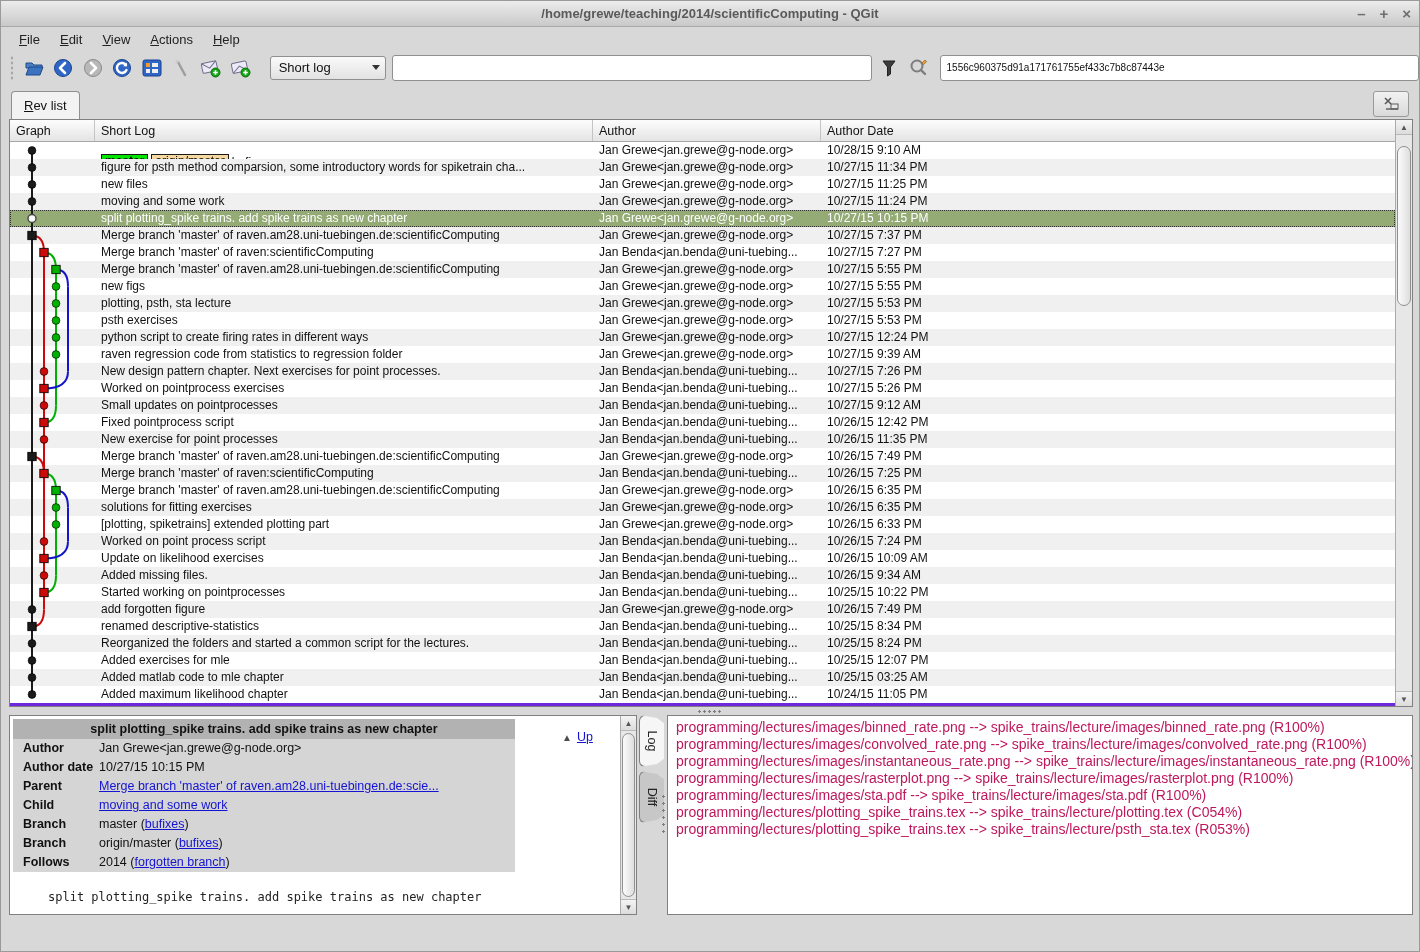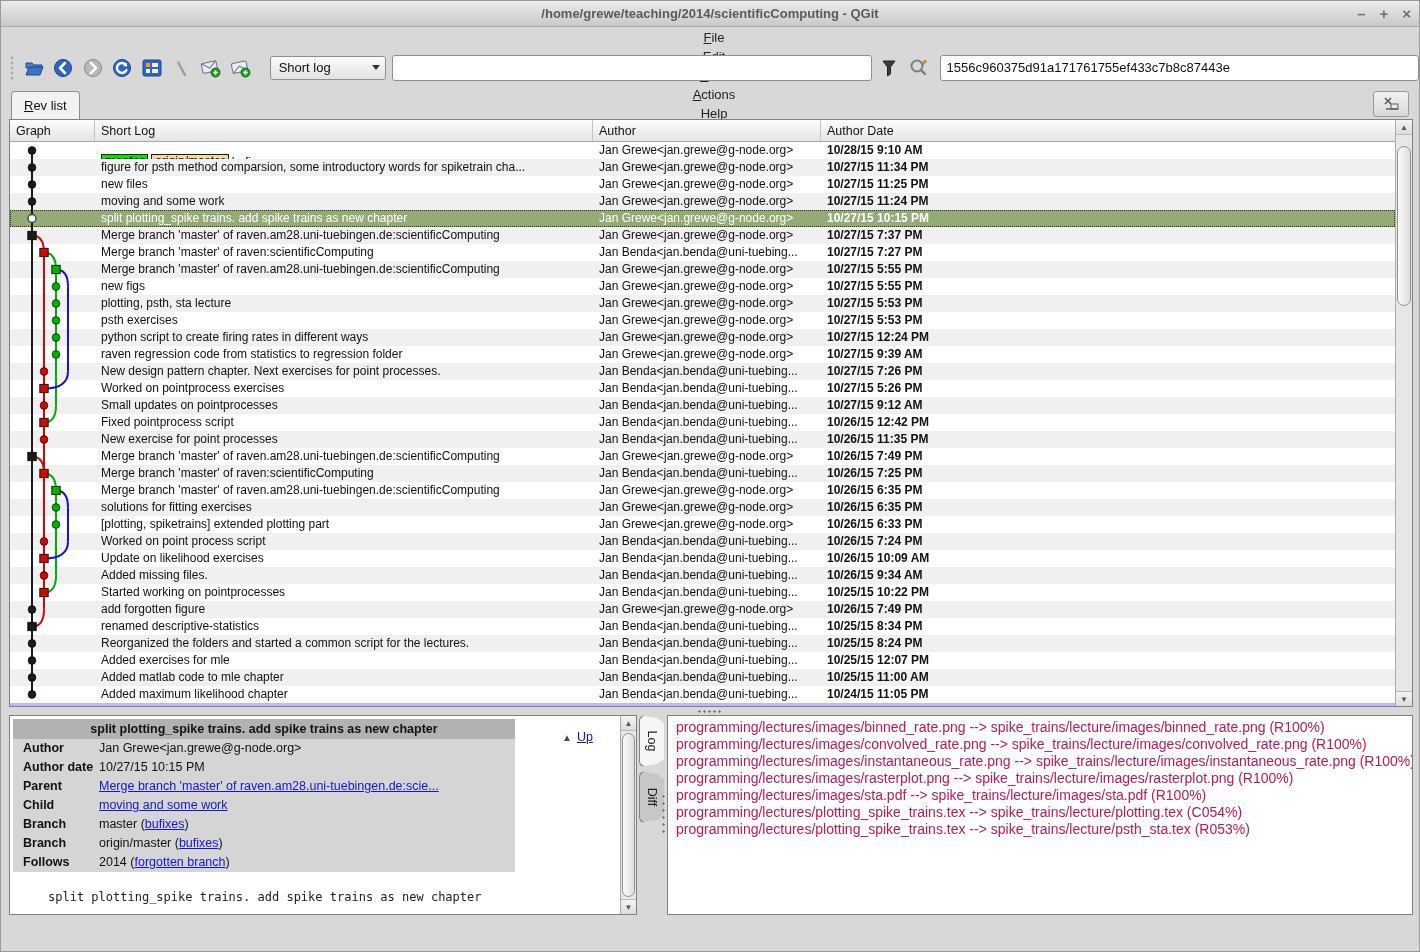--- a/index.html
+++ b/index.html
@@ -9,61 +9,61 @@
 
   
   .titlebar { position:absolute; left:0; top:0; right:0; height:26px;
     background:linear-gradient(#ececec,#c9c9c9); border-bottom:1px solid #a8a8a8;
     display:flex; align-items:center; justify-content:center; }
   .titlebar .title { font-weight:bold; font-size:13px; color:#5a5a5a; }
   .win-controls { position:absolute; right:8px; top:0; height:26px; display:flex; align-items:center; gap:14px; }
   .win-btn { color:#6e6e6e; font-size:15px; font-weight:bold; line-height:26px; cursor:default; }
 
   
-  .menubar { position:absolute; left:0; top:27px; right:0; height:22px; display:flex; align-items:center; padding-left:8px;flex-direction:column; }
+  .menubar { position:absolute; left:0; top:27px; right:0; height:22px; display:flex; align-items:center; padding-left:8px; }
   .menu-item { padding:2px 10px; font-size:13px; color:#222; }
   .menu-item u { text-decoration:underline; }
 
   
   .toolbar { position:absolute; left:0; top:49px; right:0; height:35px; display:flex; align-items:center; }
   .tb-handle { width:6px; height:26px; margin:0 4px 0 8px;
     background-image:radial-gradient(circle,#8f8f8f 1px,transparent 1.2px); background-size:4px 5px; background-position:center; }
   .tb-btn { width:26px; height:26px; display:flex; align-items:center; justify-content:center; margin:0 2px; border-radius:3px; }
   .combo { width:118px; height:24px; margin-left:14px; background:linear-gradient(#fafafa,#e2e2e2);
     border:1px solid #8f8f8f; border-radius:3px; display:flex; align-items:center; position:relative; }
   .combo .combo-text { padding-left:8px; font-size:13px; color:#111; flex:1; }
   .combo .combo-arrow { width:18px; height:100%; display:flex; align-items:center; justify-content:center; }
   .combo .combo-arrow::after { content:""; border:4px solid transparent; border-top:5px solid #333; margin-top:4px; }
   .text-field { height:26px; border:1px solid #8f8f8f; border-radius:3px; background:#fff; font-family:"Liberation Sans","DejaVu Sans",sans-serif;
-    font-size:13px; padding:0 6px; color:#111; }
+    font-size:10px; padding:0 6px; color:#111; }
   #search-field { width:488px; margin-left:6px; }
   #sha-field { width:487px; margin-left:6px; }
 
   
   .tabbar { position:absolute; left:0; top:86px; right:0; height:32px; }
   .tab { position:absolute; left:10px; top:4px; height:28px; padding:0 12px; background:#f2f2f2;
     border:1px solid #8f8f8f; border-bottom:none; border-radius:4px 4px 0 0; display:flex; align-items:center; font-size:13px; }
   .tab u { text-decoration:underline; }
   .corner-btn { position:absolute; right:10px; top:4px; width:36px; height:26px; border:1px solid #9a9a9a; border-radius:3px;
     background:linear-gradient(#f2f2f2,#d9d9d9); display:flex; align-items:center; justify-content:center; }
 
   
-  .rev-table { position:absolute; left:8px; top:118px; width:1404px; height:588px; border:1px solid #808080; background:#c4b5fd; overflow:hidden; }
+  .rev-table { position:absolute; left:8px; top:118px; width:1404px; height:588px; border:1px solid #808080; background:#6d28d9; overflow:hidden; }
   .thead { position:absolute; left:0; top:0; right:0; height:22px; display:flex;
     background:linear-gradient(#fdfdfd,#e4e4e4); border-bottom:1px solid #a8a8a8; }
   .th { padding:3px 6px; font-size:12.5px; color:#111; border-right:1px solid #c4c4c4; display:flex; align-items:center; }
   .rows { position:absolute; left:0; top:22px; width:1385px; }
   .row { display:flex; height:17px; line-height:17px; white-space:nowrap; }
   .row.odd { background:#ffffff; } .row.even { background:#f0f0f0; }
   .row.selected { background:#94ab76; color:#fff; outline:1px dotted #2e2e2e; outline-offset:-1px; }
   .cell { overflow:hidden; padding:0 4px 0 6px; font-size:12px; }
   .c-graph { width:85px; padding:0; }
   .c-log { width:498px; }
   .c-author { width:228px; }
-  .c-date { flex:1;font-weight:bold; }
+  .c-date { flex:1; }
   .badge { display:inline-block; border:1px solid #1a1a1a; padding:0 3px; margin:1px 3px 0 0; height:14px; line-height:13px; color:#000; vertical-align:1px; }
   .badge.bold { font-weight:bold; }
   #graph-svg { position:absolute; left:0; top:22px; width:85px; height:561px; pointer-events:none; }
 
   
   .vscroll { position:absolute; top:0; bottom:0; right:0; width:17px; background:#e7e7e7; border-left:1px solid #ababab; }
   .sb-arrow { position:absolute; left:0; right:0; height:15px; display:flex; align-items:center; justify-content:center;
     font-size:8px; color:#555; background:linear-gradient(#f4f4f4,#dcdcdc); }
   .sb-arrow.up { top:0; border-bottom:1px solid #b9b9b9; }
   .sb-arrow.down { bottom:0; border-top:1px solid #b9b9b9; }
@@ -441,21 +441,21 @@
         <div class="row odd">
     <div class="cell c-graph"></div>
     <div class="cell c-log">Added exercises for mle</div>
     <div class="cell c-author">Jan Benda&lt;jan.benda@uni-tuebing...</div>
     <div class="cell c-date">10/25/15 12:07 PM</div>
   </div>
         <div class="row even">
     <div class="cell c-graph"></div>
     <div class="cell c-log">Added matlab code to mle chapter</div>
     <div class="cell c-author">Jan Benda&lt;jan.benda@uni-tuebing...</div>
-    <div class="cell c-date">10/25/15 11:00 AM</div>
+    <div class="cell c-date">10/25/15 03:25 AM</div>
   </div>
         <div class="row odd">
     <div class="cell c-graph"></div>
     <div class="cell c-log">Added maximum likelihood chapter</div>
     <div class="cell c-author">Jan Benda&lt;jan.benda@uni-tuebing...</div>
     <div class="cell c-date">10/24/15 11:05 PM</div>
   </div>
       </div>
     <svg id="graph-svg" viewBox="0 0 85 561">
         <path d="M22,8.5 V552.5" fill="none" stroke="#1a1a1a" stroke-width="2"></path>

